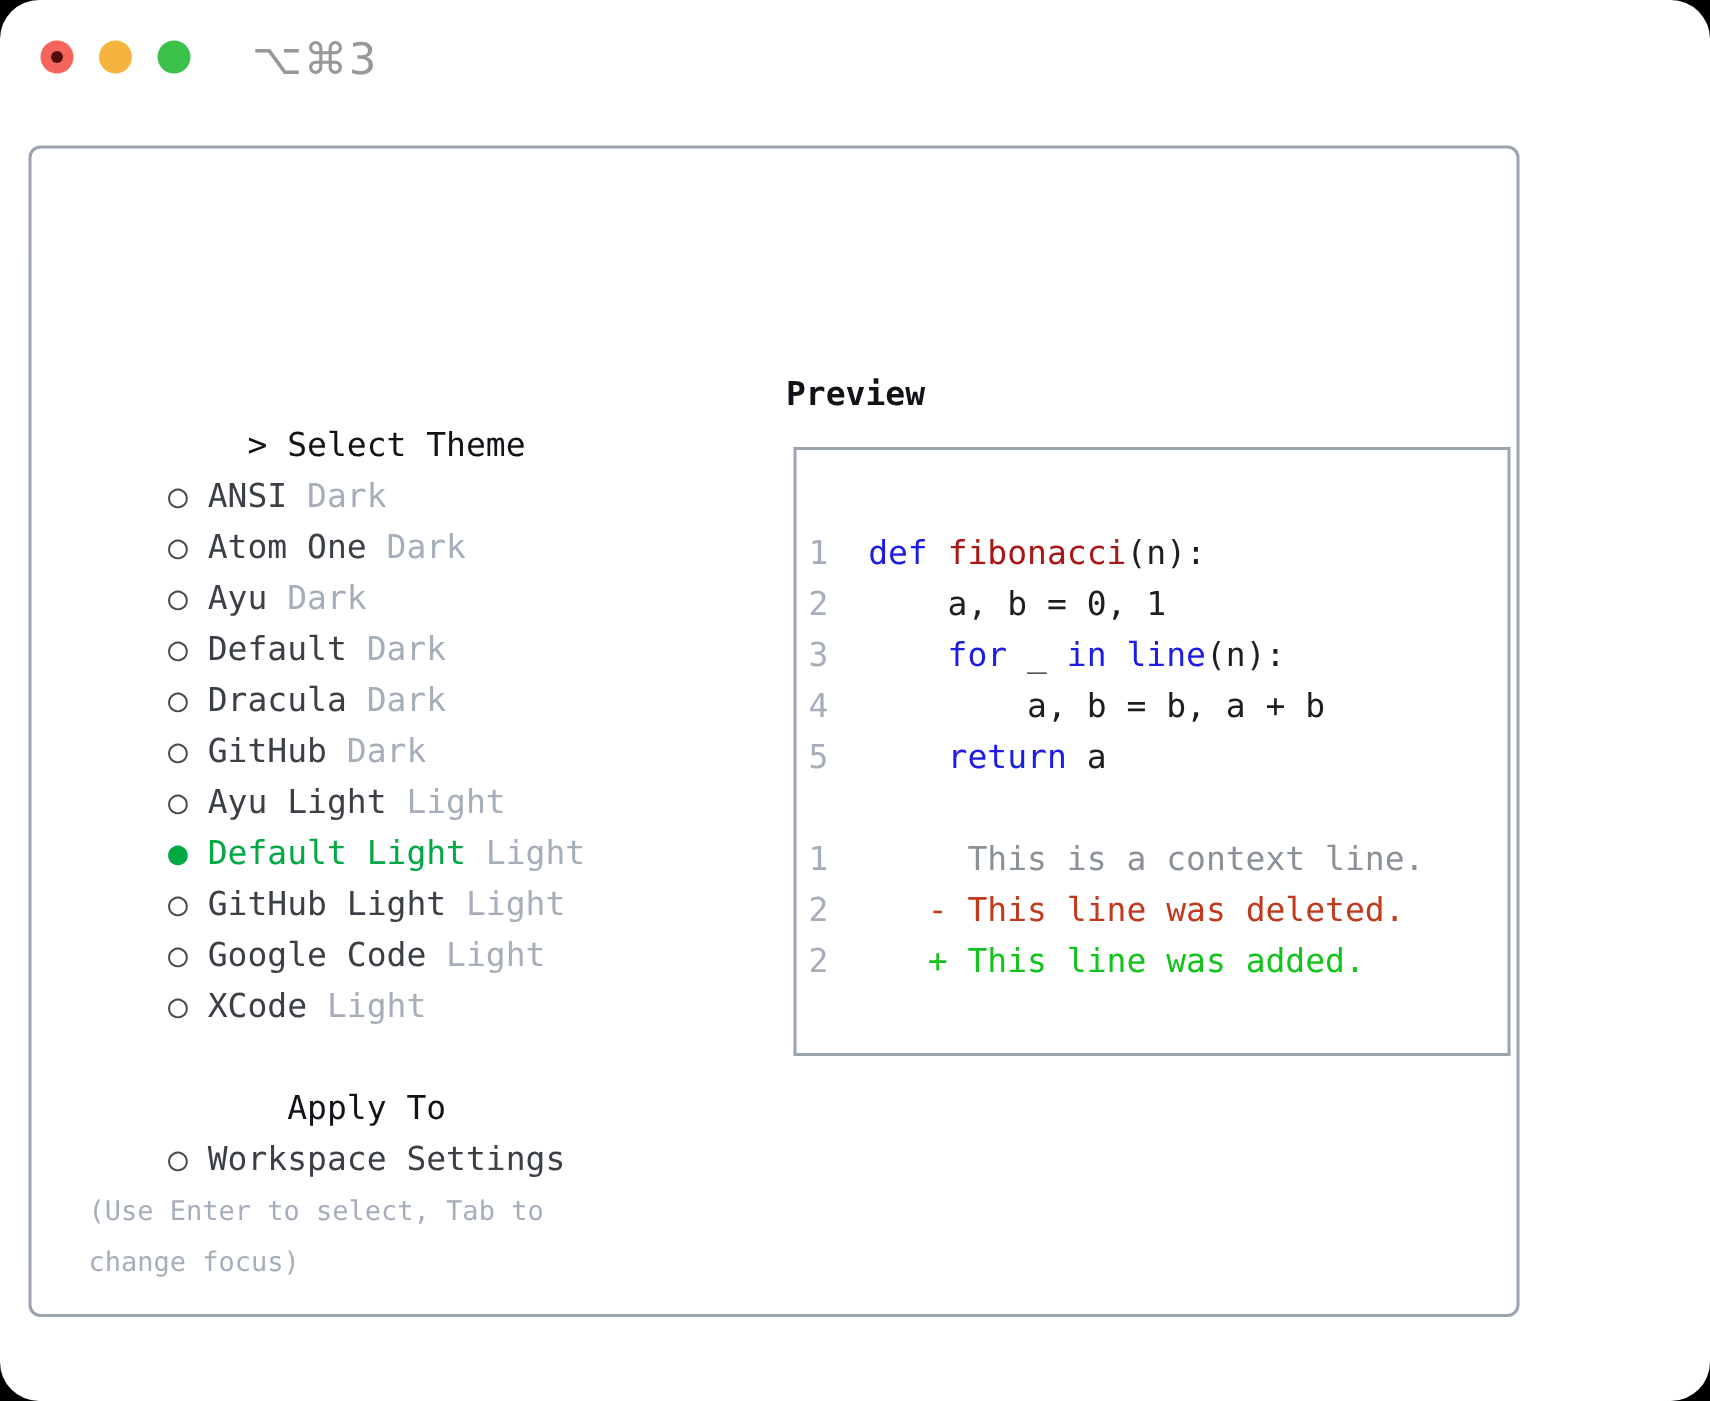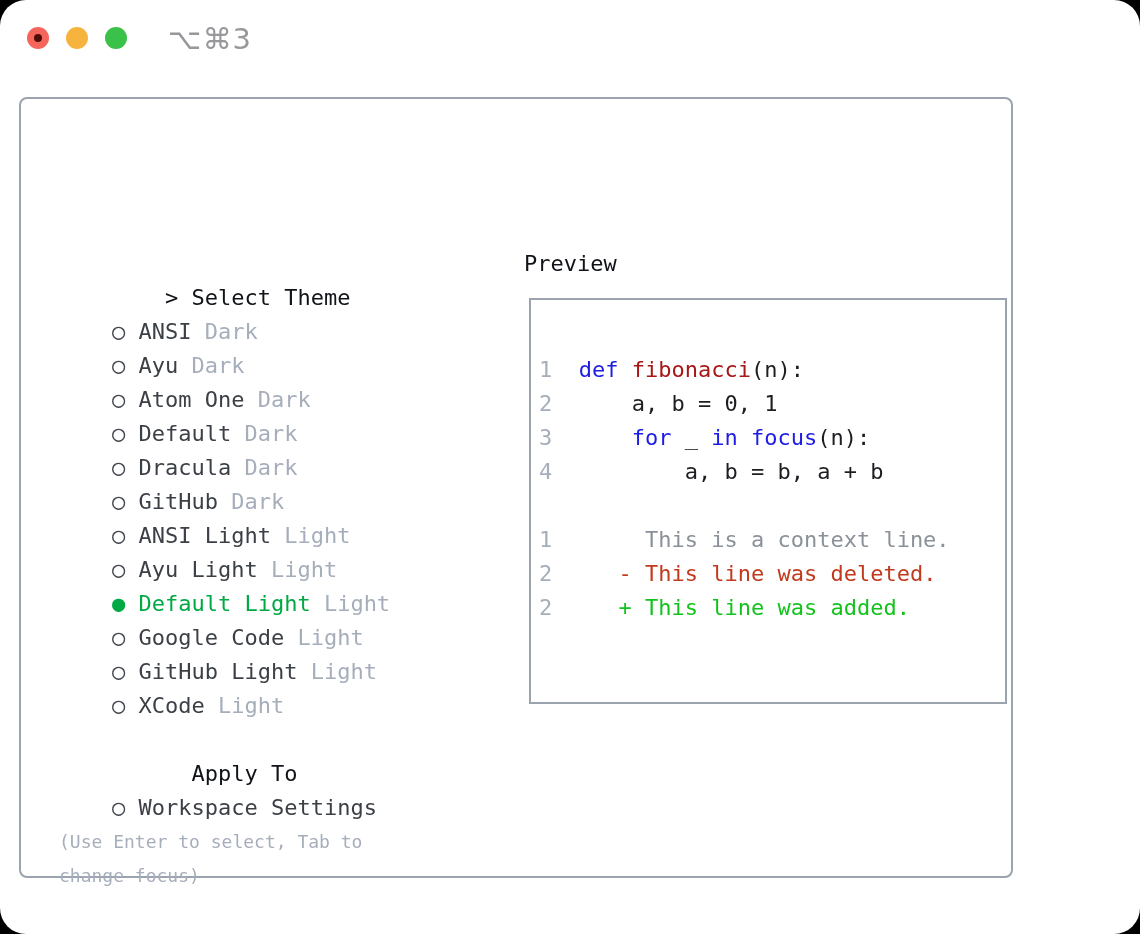--- a/index.html
+++ b/index.html
@@ -37,21 +37,21 @@
   .row .marker{display:inline-block;width:2ch;color:var(--marker);}
   .row .tag{color:var(--faint);margin-left:1ch;}
   .row.header{font-weight:normal;color:var(--head);}
   .row.header .marker{color:var(--head);}
   .row.selected,.row.selected .marker,.row.selected .name{color:var(--green);}
   .spacer{height:34px;}
   .help{height:34px;line-height:34px;font-size:18px;color:var(--faint);white-space:pre;}
   
   .preview-title{
     position:absolute;left:503px;top:148px;height:34px;line-height:34px;
-    font-size:22px;font-weight:normal;color:var(--head);
+    font-size:22px;font-weight:bold;color:var(--head);
   }
   .preview-box{
     position:absolute;left:508px;top:199px;width:478px;height:406px;
     border:2px solid var(--border);box-sizing:border-box;background:#fff;
     padding:53px 6px 0 8px;overflow:hidden;
   }
   .pline{height:34px;line-height:34px;font-size:22px;white-space:pre;}
   .tk-ln{color:var(--lnum);}
   .tk-pl{color:var(--code);}
   .tk-kw{color:var(--kw);}
@@ -79,57 +79,54 @@
     <div class="left-col">
       <div class="row header">
         <span class="marker">&gt;</span><span class="name">Select Theme</span>
       </div>
       <div id="theme-list">
   <div class="row">
     <span class="marker">○</span><span class="name">ANSI</span><span class="tag">Dark</span>
   </div>
 
   <div class="row">
-    <span class="marker">○</span><span class="name">Ayu</span><span class="tag">Dark</span>
+    <span class="marker">○</span><span class="name">Atom One</span><span class="tag">Dark</span>
   </div>
 
   <div class="row">
-    <span class="marker">○</span><span class="name">Atom One</span><span class="tag">Dark</span>
+    <span class="marker">○</span><span class="name">Ayu</span><span class="tag">Dark</span>
   </div>
 
   <div class="row">
     <span class="marker">○</span><span class="name">Default</span><span class="tag">Dark</span>
   </div>
 
   <div class="row">
     <span class="marker">○</span><span class="name">Dracula</span><span class="tag">Dark</span>
   </div>
 
   <div class="row">
     <span class="marker">○</span><span class="name">GitHub</span><span class="tag">Dark</span>
   </div>
 
-  <div class="row">
-    <span class="marker">○</span><span class="name">ANSI Light</span><span class="tag">Light</span>
-  </div>
 
   <div class="row">
     <span class="marker">○</span><span class="name">Ayu Light</span><span class="tag">Light</span>
   </div>
 
   <div class="row selected">
     <span class="marker">●</span><span class="name">Default Light</span><span class="tag">Light</span>
   </div>
 
   <div class="row">
-    <span class="marker">○</span><span class="name">Google Code</span><span class="tag">Light</span>
+    <span class="marker">○</span><span class="name">GitHub Light</span><span class="tag">Light</span>
   </div>
 
   <div class="row">
-    <span class="marker">○</span><span class="name">GitHub Light</span><span class="tag">Light</span>
+    <span class="marker">○</span><span class="name">Google Code</span><span class="tag">Light</span>
   </div>
 
   <div class="row">
     <span class="marker">○</span><span class="name">XCode</span><span class="tag">Light</span>
   </div>
 </div>
 
       <div class="spacer"></div>
 
       <div class="row" style="color:var(--head);">
@@ -148,22 +145,23 @@
           <div class="help">(Use Enter to select, Tab to</div>
           <div class="help">change focus)</div>
         </div>
     </div>
 
     <div class="preview-title">Preview</div>
 
     <div class="preview-box" id="preview-box">
         <div class="pline"><span class="tk-ln">1  </span><span class="tk-kw">def</span><span class="tk-pl"> </span><span class="tk-fn">fibonacci</span><span class="tk-pl">(n):</span></div>
         <div class="pline"><span class="tk-ln">2  </span><span class="tk-pl">    a, b = 0, 1</span></div>
-        <div class="pline"><span class="tk-ln">3  </span><span class="tk-pl">    </span><span class="tk-kw">for</span><span class="tk-pl"> _ </span><span class="tk-kw">in</span><span class="tk-pl"> </span><span class="tk-kw">focus</span><span class="tk-pl">(n):</span></div>
+        <div class="pline"><span class="tk-ln">3  </span><span class="tk-pl">    </span><span class="tk-kw">for</span><span class="tk-pl"> _ </span><span class="tk-kw">in</span><span class="tk-pl"> </span><span class="tk-kw">line</span><span class="tk-pl">(n):</span></div>
         <div class="pline"><span class="tk-ln">4  </span><span class="tk-pl">        a, b = b, a + b</span></div>
+        <div class="pline"><span class="tk-ln">5  </span><span class="tk-pl">    </span><span class="tk-kw">return</span><span class="tk-pl"> a</span></div>
         <div class="pline"></div>
         <div class="pline"><span class="tk-ln">1  </span><span class="tk-ctx">     This is a context line.</span></div>
         <div class="pline"><span class="tk-ln">2  </span><span class="tk-pl">   </span><span class="tk-del">- This line was deleted.</span></div>
         <div class="pline"><span class="tk-ln">2  </span><span class="tk-pl">   </span><span class="tk-add">+ This line was added.</span></div>
       </div>
 
   </div>
 </div>
 
 </body></html>

